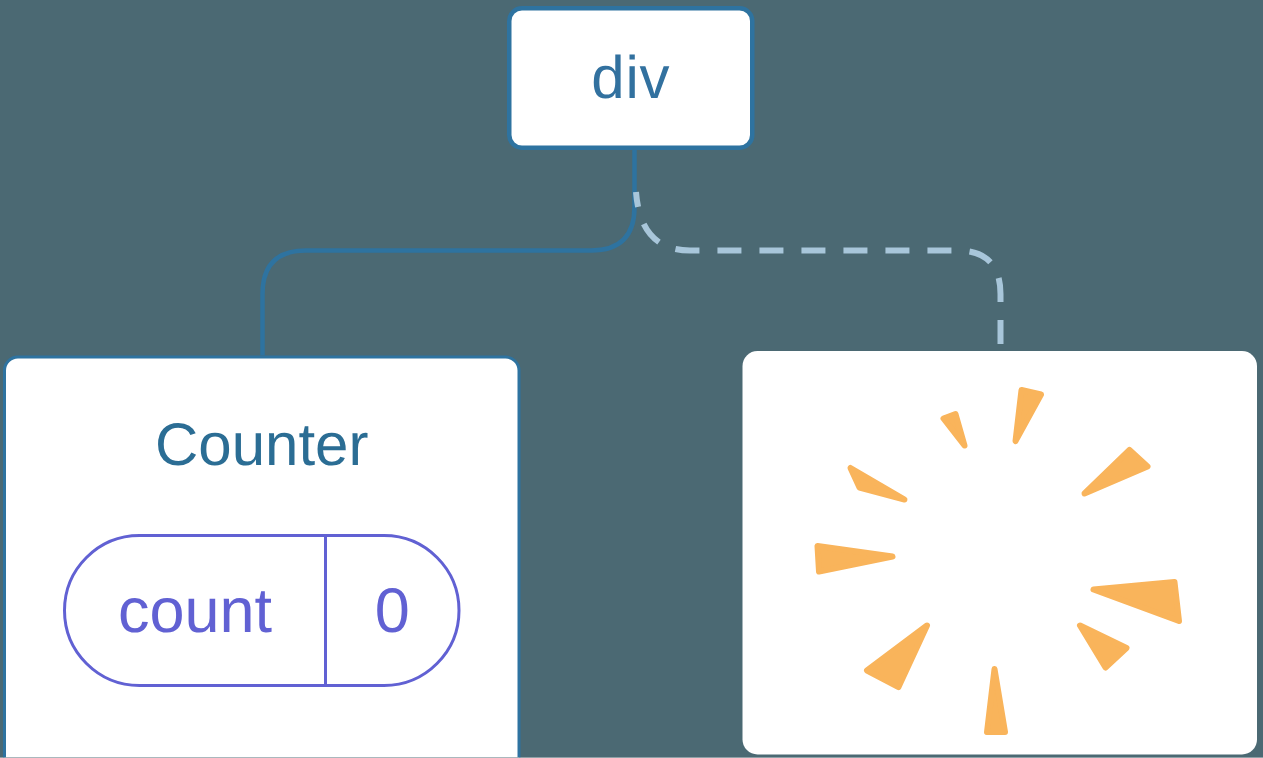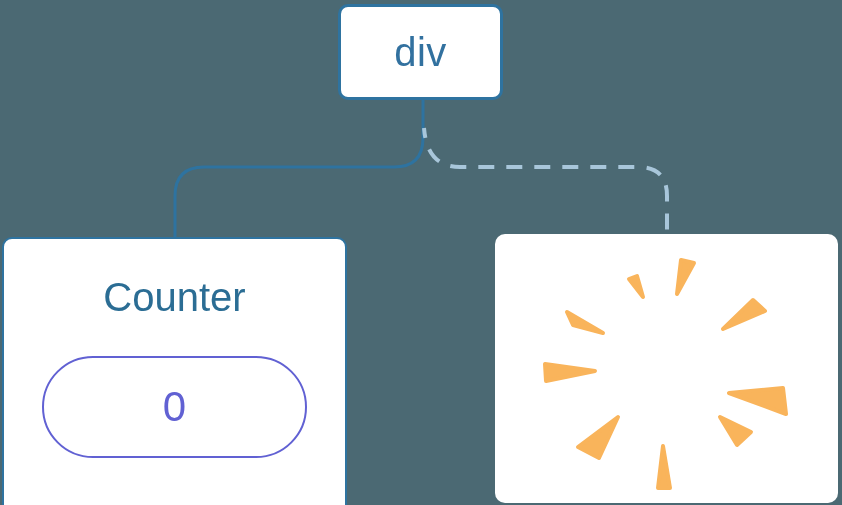--- a/index.html
+++ b/index.html
@@ -113,20 +113,21 @@
     <path d="M424,128 Q427,167 460,167 L638,167 Q667,167 667,196 L667,234" fill="none" stroke="#a8c6da" stroke-width="4" stroke-dasharray="16 12" stroke-dashoffset="6"></path>
   </svg>
 
   <div class="node node-root">
     <span class="root-label">div</span>
   </div>
 
   <div class="node node-counter">
     <div class="counter-title">Counter</div>
     <div class="state-pill">
+      <div class="pill-name">count</div>
       <div class="pill-value">0</div>
     </div>
   </div>
 
   <div class="node node-removed">
     <svg class="poof-svg" width="343" height="269" viewBox="0 0 343 269">
       <g fill="#f9b45b" stroke="#f9b45b" stroke-width="4" stroke-linejoin="round">
         <polygon points="134,45 142,42 148,63"></polygon>
         <polygon points="186,26 199,29 182,60"></polygon>
         <polygon points="258,66 270,77 228,95"></polygon>

